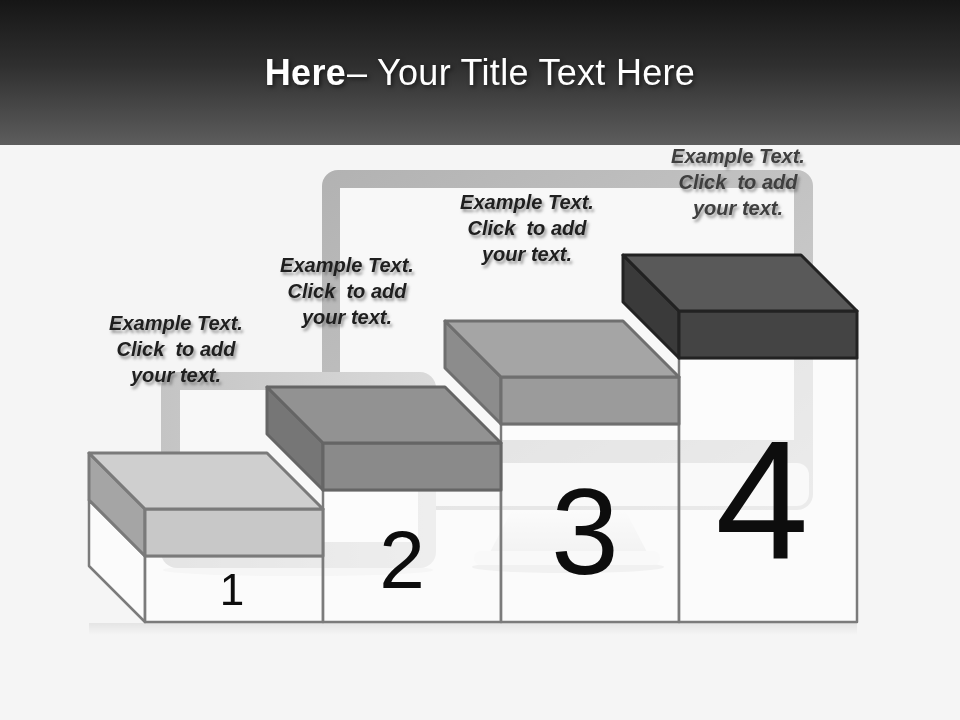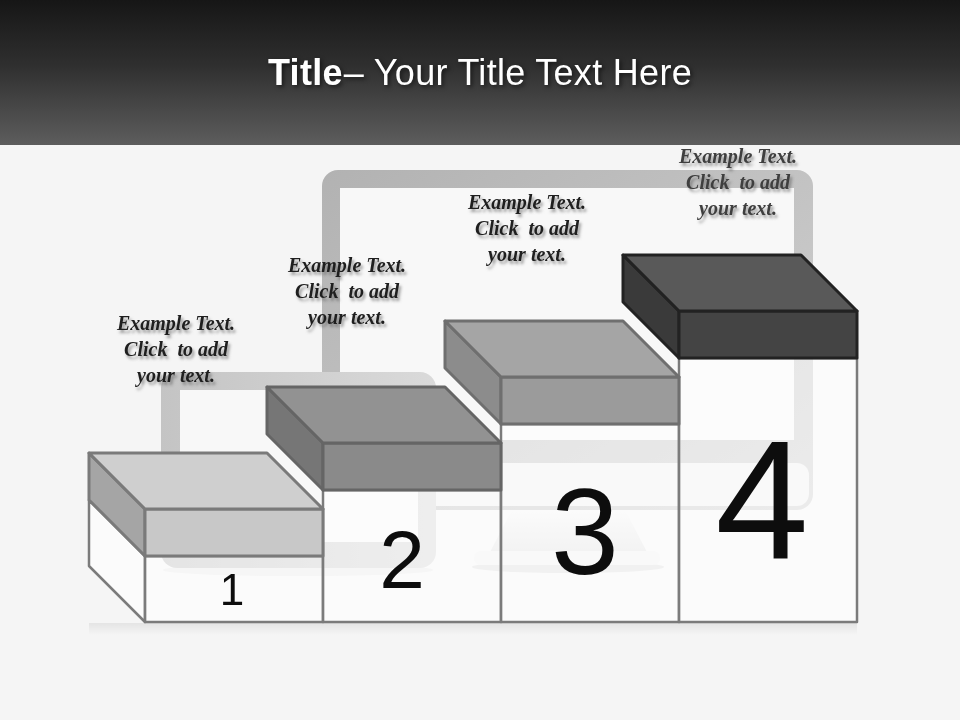--- a/index.html
+++ b/index.html
@@ -15,21 +15,21 @@
     position:absolute;top:52px;left:0;width:960px;text-align:center;
     color:#ffffff;font-size:36px;font-weight:400;letter-spacing:.3px;
     text-shadow:2px 2px 4px rgba(0,0,0,.55);white-space:nowrap;
   }
   .title .title-bold{font-weight:700;}
   .title .title-rest{margin-left:1px;font-weight:400;}
   svg.diagram{position:absolute;top:0;left:0;}
   .step-label{
     position:absolute;width:230px;text-align:center;
     font-style:italic;font-weight:700;font-size:20px;line-height:26px;
-    color:#1f1f1f;text-shadow:2px 3px 3px rgba(90,90,90,.6);font-family:Liberation Serif, serif;
+    color:#1f1f1f;text-shadow:2px 3px 3px rgba(90,90,90,.6);
   }
   .step-label span{display:block;white-space:pre;}
   .label-1{left:61px;top:310px;}
   .label-2{left:232px;top:252px;}
   .label-3{left:412px;top:189px;}
   .label-4{left:623px;top:143px;color:#3f3f3f;}
 </style>
 </head>
 <body>
 
@@ -126,17 +126,17 @@
     <span>your text.</span>
   </div>
   <div class="step-label label-4">
     <span>Example Text.</span>
     <span>Click  to add</span>
     <span>your text.</span>
   </div>
 
   <div class="header">
     <div class="title">
-      <span class="title-bold">Title</span><span class="title-rest">– Your Title Text Here</span>
+      <span class="title-bold">Here</span><span class="title-rest">– Your Title Text Here</span>
     </div>
   </div>
 
 </div>
 
 </body></html>

